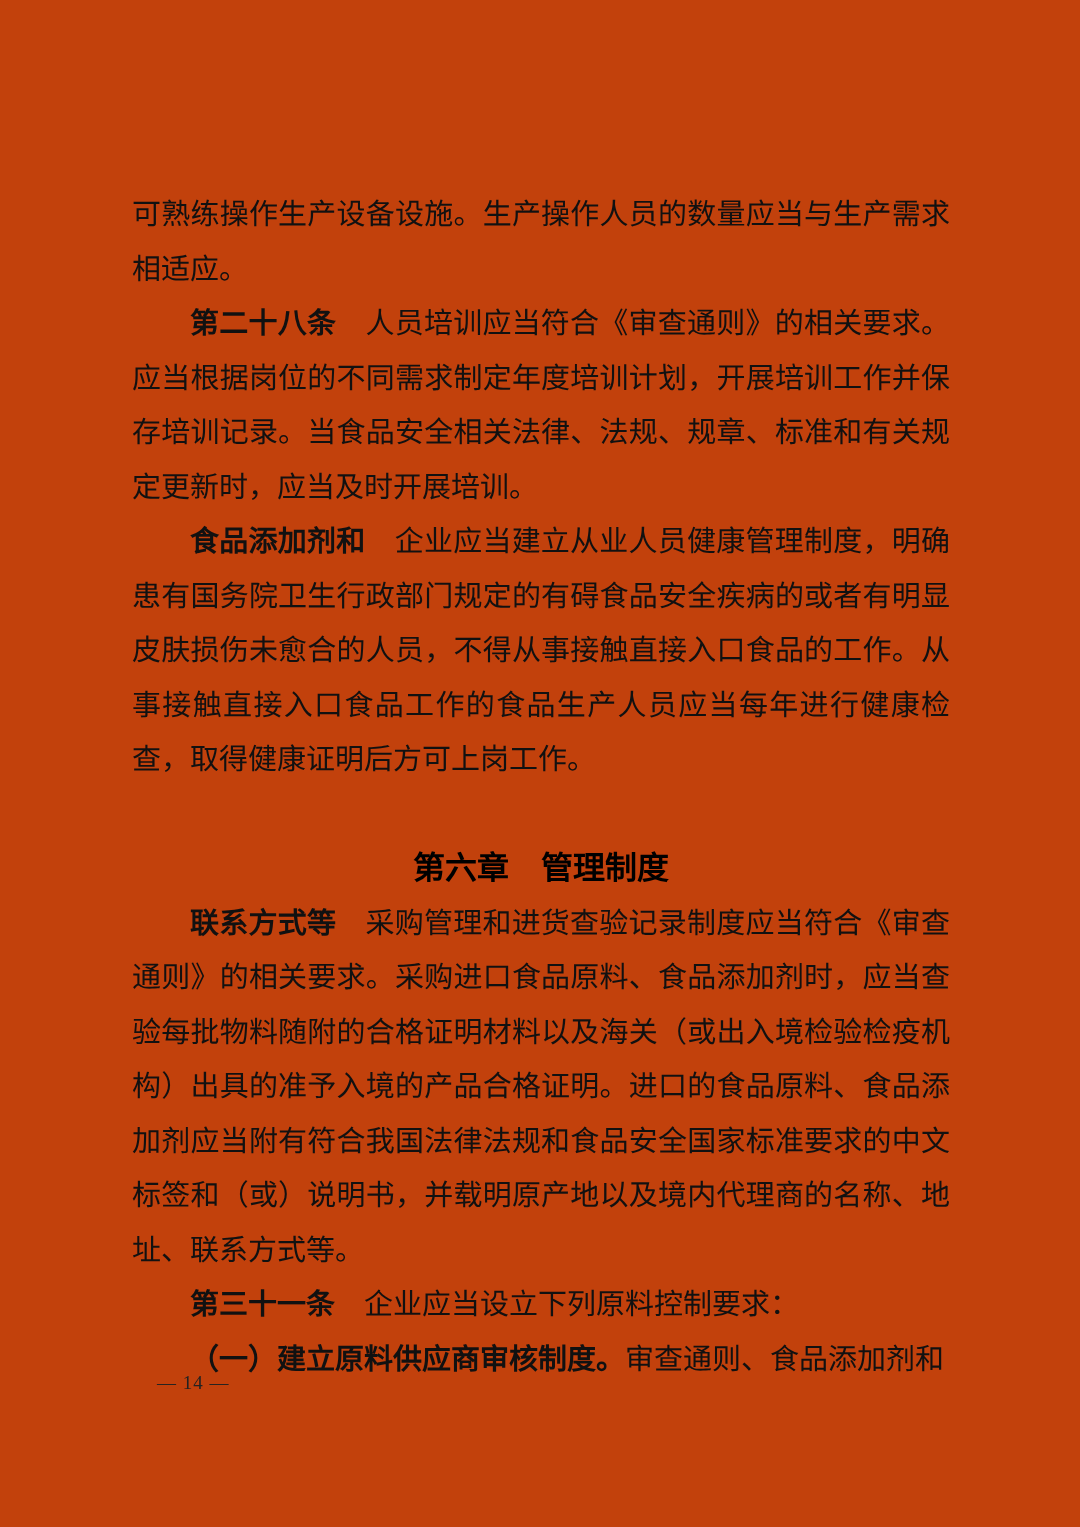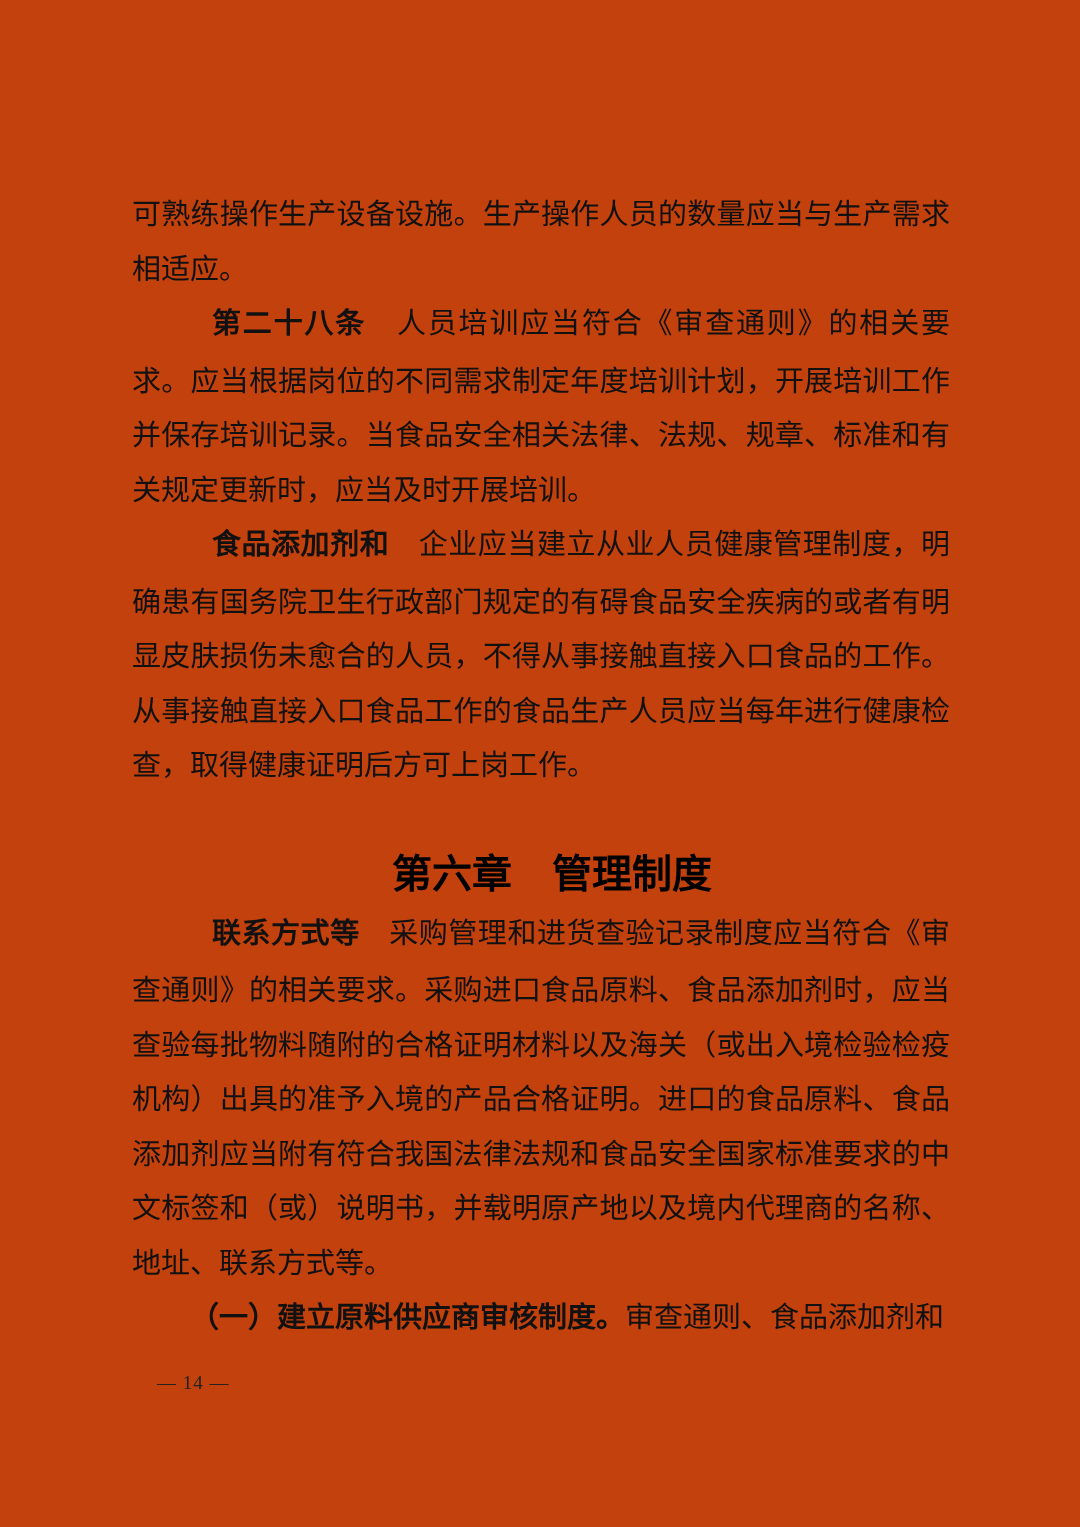--- a/index.html
+++ b/index.html
@@ -30,34 +30,33 @@
     text-justify: inter-ideograph;
     text-justify: inter-character;
     word-break: break-all;
     color: #111111;
   }
   p.body.indent {
     text-indent: 58px;
   }
   p.chapter {
     margin: 54.5px 0 0 0;
-    font-size: 40px;
+    font-size: 32px;
     line-height: 54.5px;
     text-align: center;
     font-weight: bold;
     font-family: "Liberation Sans", "DejaVu Sans", sans-serif;
     color: #000000;
   }
   span.regular {
     font-weight: normal;
   }
   span.bold {
     font-weight: bold;
-    font-family: Liberation Mono, monospace;
-    margin-left: 22px;
+    font-family: Liberation Sans, sans-serif;
   }
   span.kai {
     font-weight: 700;
   }
   .footer {
     position: absolute;
     left: 157px;
     top: 1367px;
     font-size: 19px;
     line-height: 32px;
@@ -69,18 +68,19 @@
 </head>
 <body>
 
 <div class="page">
   <main class="textblock" id="textblock">
       <p class="body"><span class="regular">可熟练操作生产设备设施。生产操作人员的数量应当与生产需求相适应。</span></p>
       <p class="body indent"><span class="bold">第二十八条</span><span class="regular">　人员培训应当符合《审查通则》的相关要求。应当根据岗位的不同需求制定年度培训计划，开展培训工作并保存培训记录。当食品安全相关法律、法规、规章、标准和有关规定更新时，应当及时开展培训。</span></p>
       <p class="body indent"><span class="bold">食品添加剂和</span><span class="regular">　企业应当建立从业人员健康管理制度，明确患有国务院卫生行政部门规定的有碍食品安全疾病的或者有明显皮肤损伤未愈合的人员，不得从事接触直接入口食品的工作。从事接触直接入口食品工作的食品生产人员应当每年进行健康检查，取得健康证明后方可上岗工作。</span></p>
       <p class="chapter"><span class="bold">第六章　管理制度</span></p>
       <p class="body indent"><span class="bold">联系方式等</span><span class="regular">　采购管理和进货查验记录制度应当符合《审查通则》的相关要求。采购进口食品原料、食品添加剂时，应当查验每批物料随附的合格证明材料以及海关（或出入境检验检疫机构）出具的准予入境的产品合格证明。进口的食品原料、食品添加剂应当附有符合我国法律法规和食品安全国家标准要求的中文标签和（或）说明书，并载明原产地以及境内代理商的名称、地址、联系方式等。</span></p>
+      <p class="body indent"><span class="bold">第三十一条</span><span class="regular">　企业应当设立下列原料控制要求：</span></p>
       <p class="body indent"><span class="kai">（一）建立原料供应商审核制度。</span><span class="regular">审查通则、食品添加剂和</span></p>
     </main>
   <footer class="footer">
     <span>— 14 —</span>
   </footer>
 </div>
 
 </body></html>

